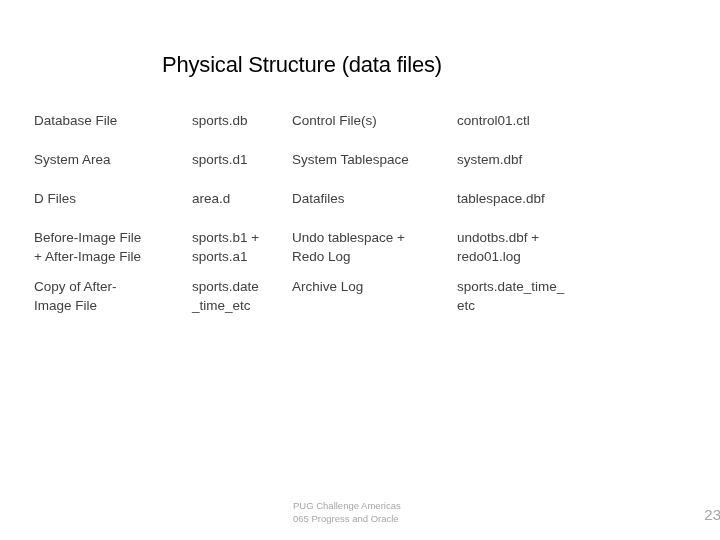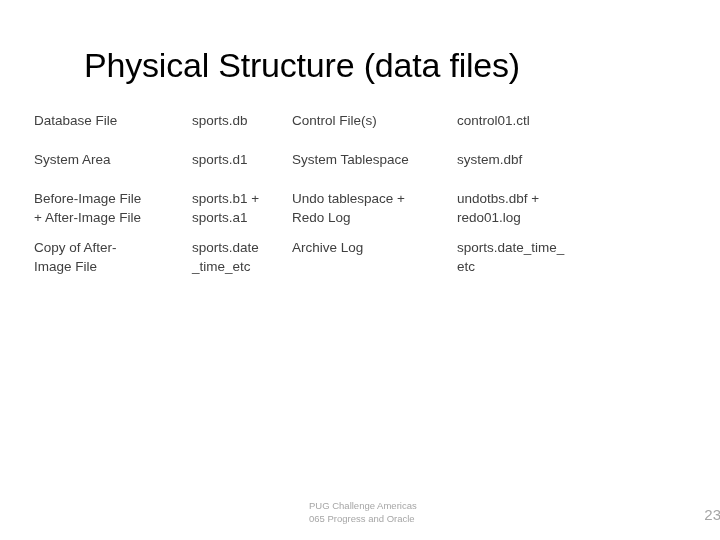--- a/index.html
+++ b/index.html
@@ -23,21 +23,21 @@
     box-sizing: border-box;
   }
 
   
   .slide-title {
     position: absolute;
     left: 0;
     top: 44px;
     width: 604px;
     text-align: center;
-    font-size: 34px;
+    font-size: 22px;
     line-height: 42px;
     font-weight: 400;
     letter-spacing: -0.2px;
     color: #000000;
     white-space: nowrap;
   }
 
   
   .content-table {
     position: absolute;
@@ -71,21 +71,21 @@
   
   .footer-note {
     position: absolute;
     left: 293px;
     top: 500px;
     font-size: 9.5px;
     line-height: 12.5px;
     color: #a6a6a6;
     font-weight: 400;
   }
-  .footer-note .cell-line { display: block; margin-left: 16px; }
+  .footer-note .cell-line { display: block; }
 
   .page-number {
     position: absolute;
     left: 691px;
     top: 508px;
     width: 30px;
     text-align: right;
     font-size: 15px;
     line-height: 14px;
     color: #a6a6a6;
@@ -128,20 +128,34 @@
           <td>
             <span class="cell-line">sports.d1</span>
           </td>
           <td>
             <span class="cell-line">System Tablespace</span>
           </td>
           <td>
             <span class="cell-line">system.dbf</span>
           </td>
         </tr>
+        <tr class="row-single">
+          <td>
+            <span class="cell-line">D Files</span>
+          </td>
+          <td>
+            <span class="cell-line">area.d</span>
+          </td>
+          <td>
+            <span class="cell-line">Datafiles</span>
+          </td>
+          <td>
+            <span class="cell-line">tablespace.dbf</span>
+          </td>
+        </tr>
         <tr class="row-double">
           <td>
             <span class="cell-line">Before-Image File</span>
             <span class="cell-line">+ After-Image File</span>
           </td>
           <td>
             <span class="cell-line">sports.b1 +</span>
             <span class="cell-line">sports.a1</span>
           </td>
           <td>

